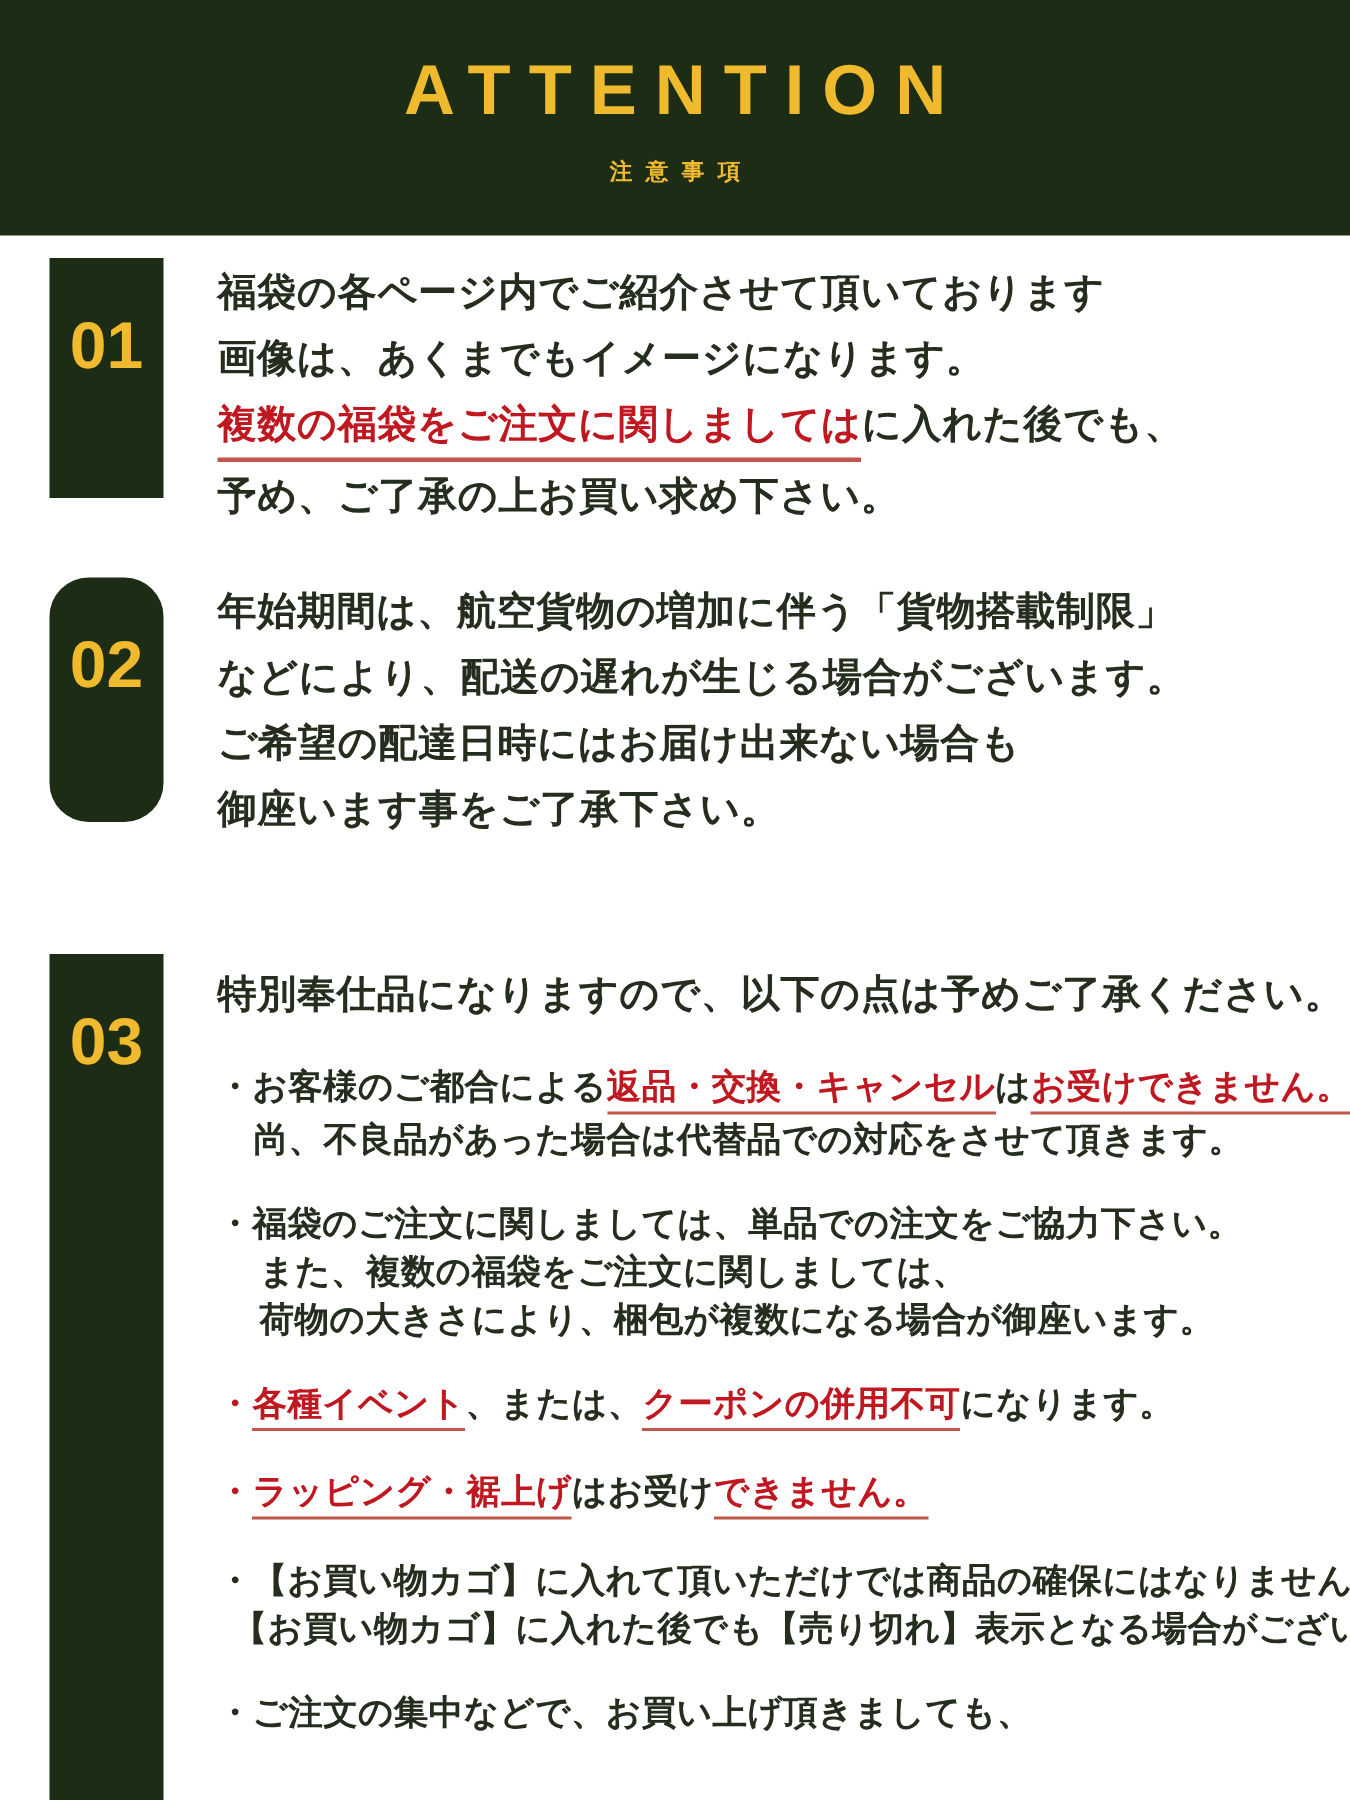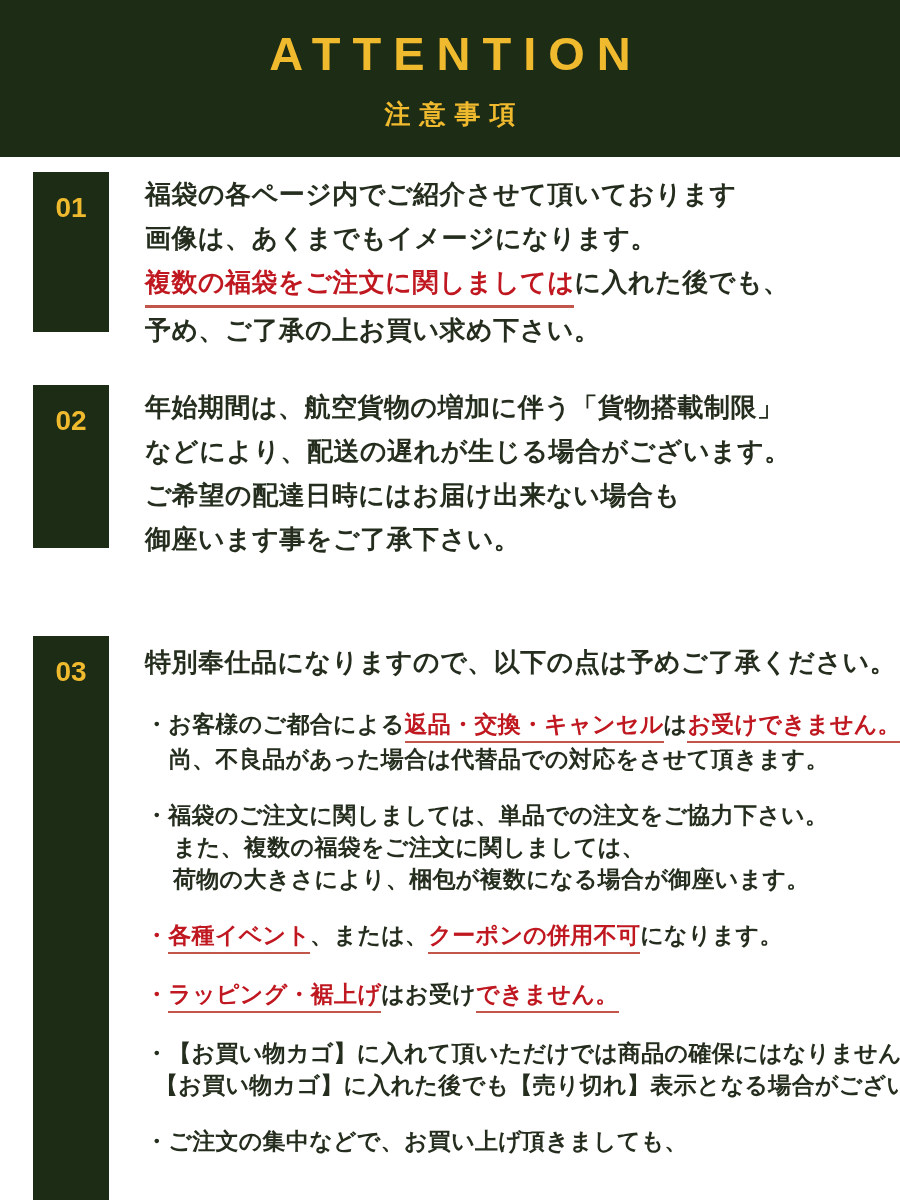--- a/index.html
+++ b/index.html
@@ -18,32 +18,32 @@
   
   .header{
     height:157px;background:var(--green);
     display:flex;flex-direction:column;align-items:center;justify-content:center;
   }
   .header .title{
     color:var(--gold);font-size:47px;line-height:1;
     letter-spacing:12px;text-indent:12px;
   }
   .header .subtitle{
-    color:var(--gold);font-size:26px;line-height:1;
+    color:var(--gold);font-size:15px;line-height:1;
     letter-spacing:9px;text-indent:9px;margin-top:24px;
   }
   
   .section{display:flex;margin-left:33px;margin-right:20px;}
   .numbox{
     width:76px;flex:none;background:var(--green);color:var(--gold);
-    text-align:center;font-size:28px;line-height:1;
-    padding-top:22px;box-sizing:border-box;
+    text-align:center;font-size:44px;line-height:1;
+    padding-top:37px;box-sizing:border-box;
   }
   .section-0{margin-top:15px;}  .section-0 .numbox{height:160px;}
-  .section-1{margin-top:33px;}  .section-1 .numbox{height:163px;}
+  .section-1{margin-top:33px;}  .section-1 .numbox{height:163px;border-radius:26px;}
   .section-2{margin-top:75px;}  .section-2 .numbox{height:583px;}
   .content{margin-left:36px;color:var(--ink);}
   .section-2 .content{padding-top:4px;}
   .para.lg{font-size:26px;line-height:44px;letter-spacing:0.5px;}
   .para.sm{font-size:23px;line-height:32px;letter-spacing:0.3px;}
   .para + .para{margin-top:24px;}
   .line{white-space:nowrap;}
   .s-r,.s-ru{color:var(--red);}
   .s-ru{
     display:inline-block;

